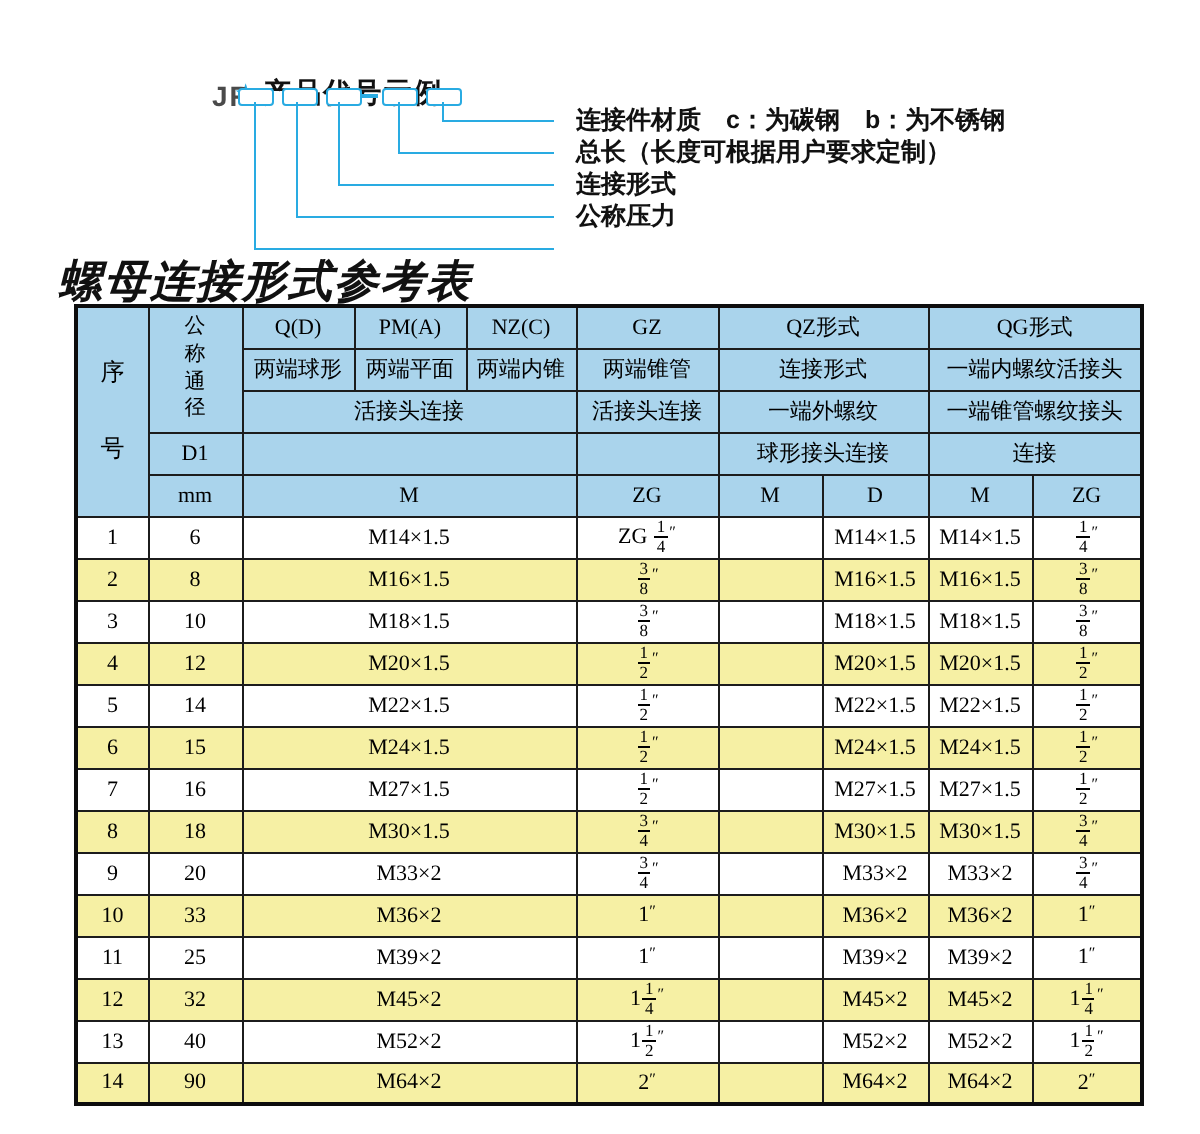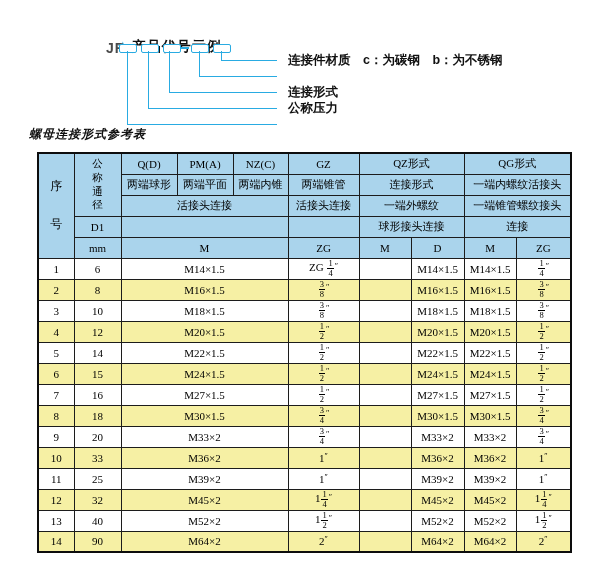--- a/index.html
+++ b/index.html
@@ -16,21 +16,21 @@
   .conn{position:absolute;border-left:1px solid #29abe2;border-bottom:1px solid #29abe2;}
   .c1{left:221px;top:51px;width:55px;height:9px;}
   .c2{left:199px;top:51px;width:77px;height:25px;}
   .c3{left:169px;top:51px;width:107px;height:41px;}
   .c4{left:148px;top:51px;width:128px;height:57px;}
   .c5{left:127px;top:51px;width:149px;height:73px;}
   .diag-label{position:absolute;left:288px;font-size:12.5px;font-weight:bold;line-height:14px;white-space:nowrap;}
   .l1{top:53px}.l2{top:69px}.l3{top:85px}.l4{top:101px}.l5{top:117px}
 
   
-  .tbl-title{position:absolute;left:29px;top:126px;font-size:12px;font-weight:bold;
+  .tbl-title{position:absolute;left:29px;top:126px;font-size:22px;font-weight:bold;
              font-style:italic;font-family:"Liberation Serif","DejaVu Serif",serif;letter-spacing:1px;}
 
   
   table.ref{position:absolute;left:37px;top:152px;width:533px;border-collapse:collapse;table-layout:fixed;
             font-family:"Liberation Serif","DejaVu Serif",serif;font-size:11px;color:#000;
             border:2px solid #0d0d0d;}
   table.ref td,table.ref th{border:1px solid #1c1c1c;text-align:center;vertical-align:middle;
             padding:0;font-weight:normal;overflow:hidden;white-space:nowrap;}
   table.ref thead td{background:#aad4ec;}
   table.ref tr{height:21px;}
@@ -61,20 +61,21 @@
   <div class="code-box b4"></div>
   <div class="code-box b5"></div>
 
   <div class="conn c1"></div>
   <div class="conn c2"></div>
   <div class="conn c3"></div>
   <div class="conn c4"></div>
   <div class="conn c5"></div>
 
   <div class="diag-label l1">连接件材质　c：为碳钢　b：为不锈钢</div>
+  <div class="diag-label l2">总长（长度可根据用户要求定制）</div>
   <div class="diag-label l3">连接形式</div>
   <div class="diag-label l4">公称压力</div>
 
   <div class="tbl-title">螺母连接形式参考表</div>
 
   <table class="ref">
     <colgroup>
       <col style="width:36px">
         <col style="width:47px">
       <col style="width:56px">

